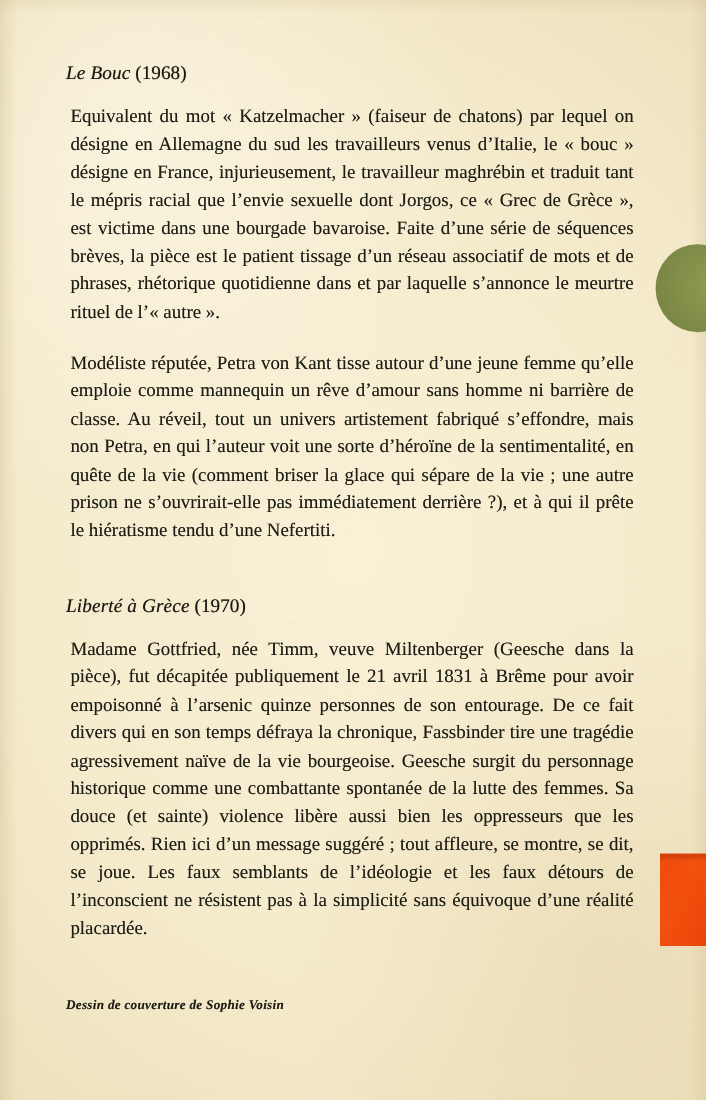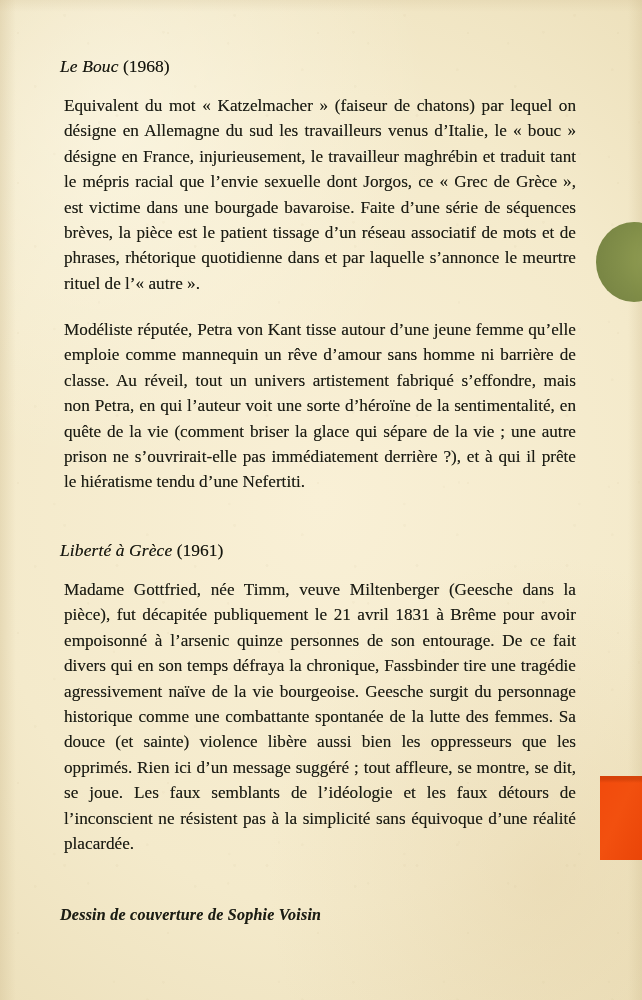--- a/index.html
+++ b/index.html
@@ -119,21 +119,21 @@
   
   #sec-bouc        { position: absolute; top: 56px;  left: 0; width: 520px; }
   #sec-petra       { position: absolute; top: 313px; left: 0; width: 520px; }
   #sec-breme       { position: absolute; top: 540px; left: 0; width: 520px; }
   .work-title + p.body-text { margin-top: 16px; }
 
   #credit {
     position: absolute;
     left: 60px;
     top: 906px;
-    font-size: 16px;
+    font-size: 12px;
     font-style: italic;
     font-weight: bold;
     letter-spacing: 0.25px;
     color: #1c1d14;
     text-shadow: 0 0 0.55px rgba(30,30,20,0.5);
   }
 </style>
 </head>
 <body>
 
@@ -150,19 +150,19 @@
   <section id="sec-bouc">
     <h2 class="work-title"><em>Le Bouc</em> <span class="year">(1968)</span></h2>
     <p class="body-text">Equivalent du mot « Katzelmacher » (faiseur de chatons) par lequel on désigne en Allemagne du sud les travailleurs venus d’Italie, le « bouc » désigne en France, injurieusement, le travailleur maghrébin et traduit tant le mépris racial que l’envie sexuelle dont Jorgos, ce « Grec de Grèce », est victime dans une bourgade bavaroise. Faite d’une série de séquences brèves, la pièce est le patient tissage d’un réseau associatif de mots et de phrases, rhétorique quotidienne dans et par laquelle s’annonce le meurtre rituel de l’« autre ».</p>
   </section>
 
   <section id="sec-petra">
     <p class="body-text">Modéliste réputée, Petra von Kant tisse autour d’une jeune femme qu’elle emploie comme mannequin un rêve d’amour sans homme ni barrière de classe. Au réveil, tout un univers artistement fabriqué s’effondre, mais non Petra, en qui l’auteur voit une sorte d’héroïne de la sentimentalité, en quête de la vie (comment briser la glace qui sépare de la vie ; une autre prison ne s’ouvrirait-elle pas immédiatement derrière ?), et à qui il prête le hiératisme tendu d’une Nefertiti.</p>
   </section>
 
   <section id="sec-breme">
-    <h2 class="work-title"><em>Liberté à Grèce</em> <span class="year">(1961)</span></h2>
+    <h2 class="work-title"><em>Liberté à Grèce</em> <span class="year">(1970)</span></h2>
     <p class="body-text">Madame Gottfried, née Timm, veuve Miltenberger (Geesche dans la pièce), fut décapitée publiquement le 21 avril 1831 à Brême pour avoir empoisonné à l’arsenic quinze personnes de son entourage. De ce fait divers qui en son temps défraya la chronique, Fassbinder tire une tragédie agressivement naïve de la vie bourgeoise. Geesche surgit du personnage historique comme une combattante spontanée de la lutte des femmes. Sa douce (et sainte) violence libère aussi bien les oppresseurs que les opprimés. Rien ici d’un message suggéré ; tout affleure, se montre, se dit, se joue. Les faux semblants de l’idéologie et les faux détours de l’inconscient ne résistent pas à la simplicité sans équivoque d’une réalité placardée.</p>
   </section>
 
 </div>
 
 <div id="credit">Dessin de couverture de Sophie Voisin</div>
 
 </body></html>

